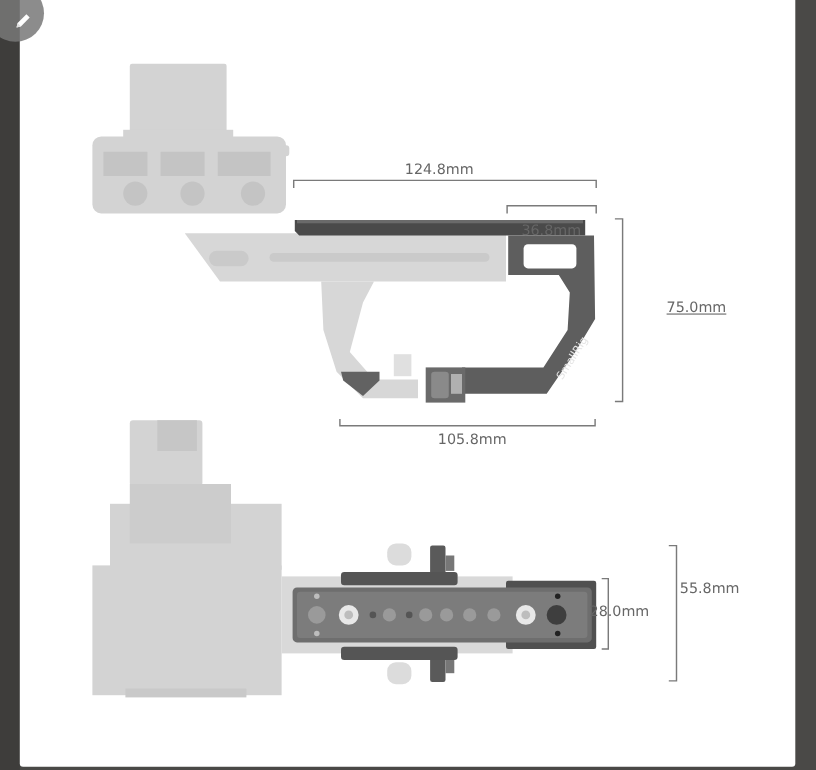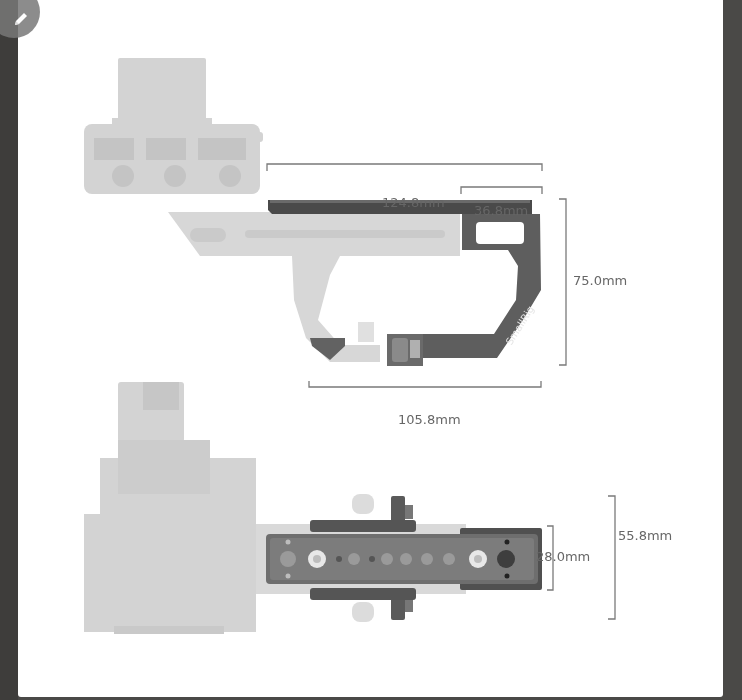--- a/index.html
+++ b/index.html
@@ -136,24 +136,24 @@
         <circle cx="288" cy="576" r="2.5" fill="#bdbdbd"></circle>
       </g>
 
       <g stroke="#7a7a7a" stroke-width="1.3" fill="none">
         <polyline points="547,526 553,526 553,590 547,590"></polyline>
         <polyline points="608,496 615,496 615,619 608,619"></polyline>
       </g>
     </g>
   </svg>
 
-  <div class="dim-label" style="left:364px; top:147px;margin-top:48px;">124.8mm</div>
+  <div class="dim-label" style="left:350px; top:147px;">124.8mm</div>
   <div class="dim-label" style="left:456px; top:171px;margin-top:32px;">36.8mm</div>
-  <div class="dim-label" style="left:555px; top:273px;">75.0mm</div>
-  <div class="dim-label" style="left:380px; top:412px;">105.8mm</div>
+  <div class="dim-label" style="left:588px; top:273px;text-decoration:underline;">75.0mm</div>
+  <div class="dim-label" style="left:380px; top:393px;">105.8mm</div>
   <div class="dim-label" style="left:518px; top:549px;">28.0mm</div>
   <div class="dim-label" style="left:600px; top:528px;">55.8mm</div>
 </div>
 
 <div class="edit-btn">
   <svg width="18" height="18" viewBox="0 0 18 18">
     <path d="M3 15 L4 11 L12 3 L15 6 L7 14 Z" fill="#ffffff"></path>
     <path d="M3 15 L4 11 L7 14 Z" fill="#dddddd"></path>
   </svg>
 </div>

